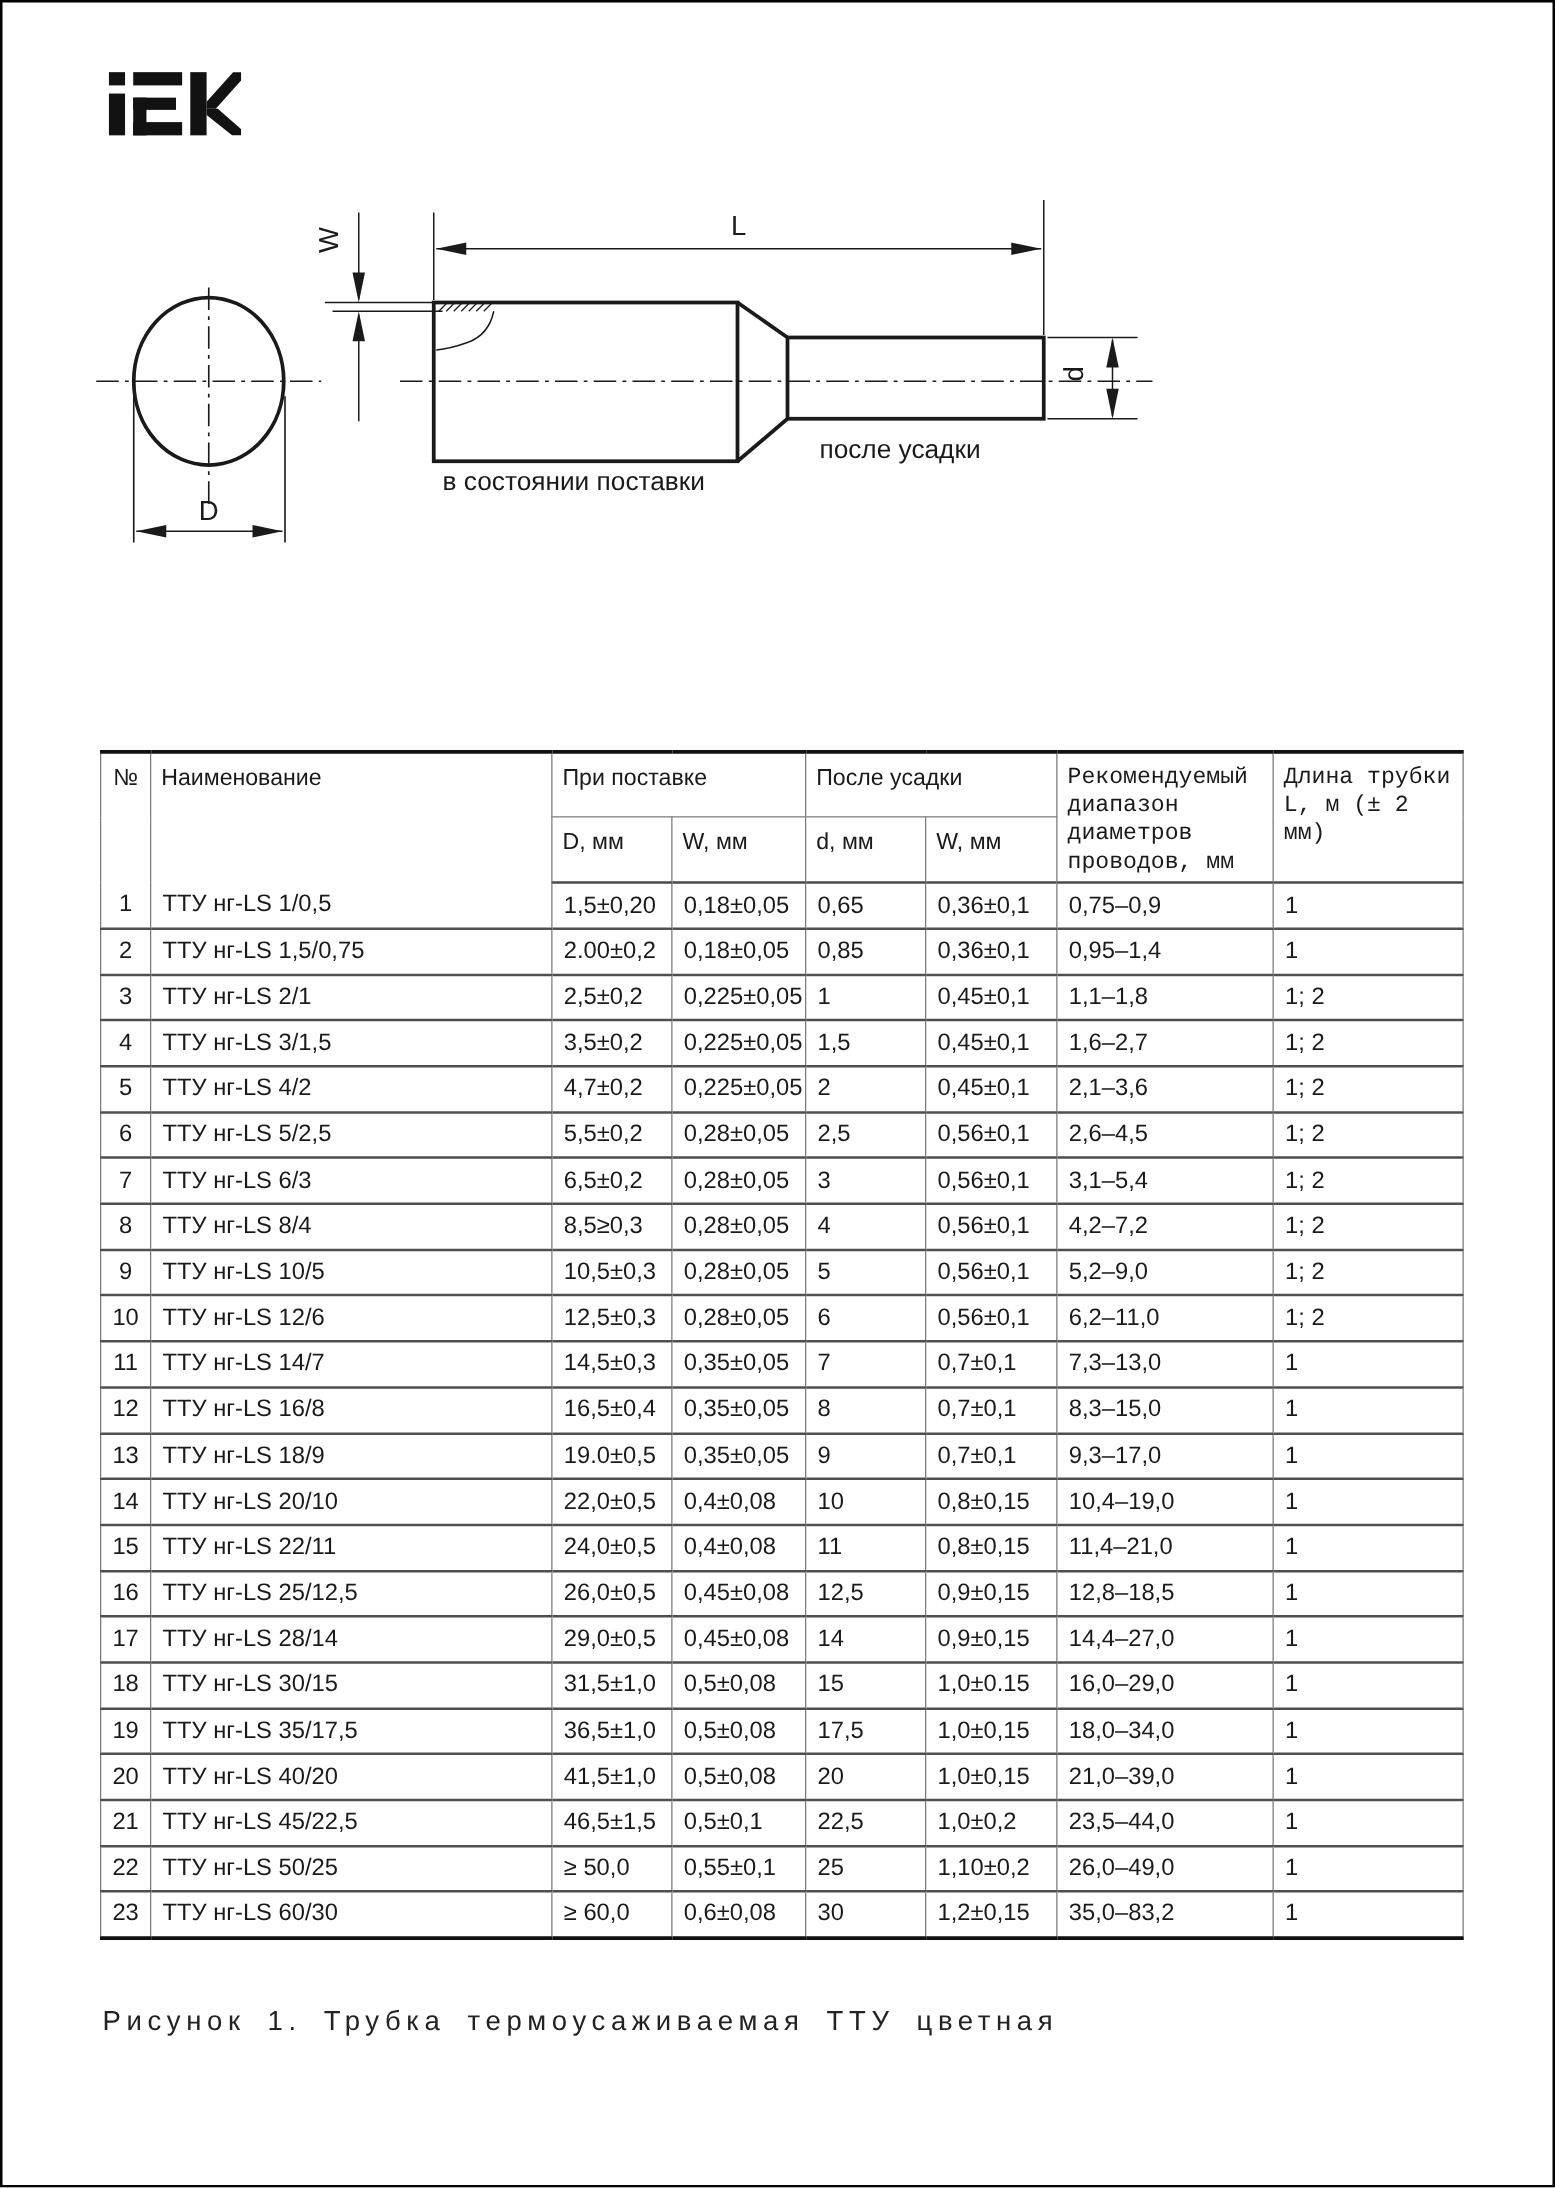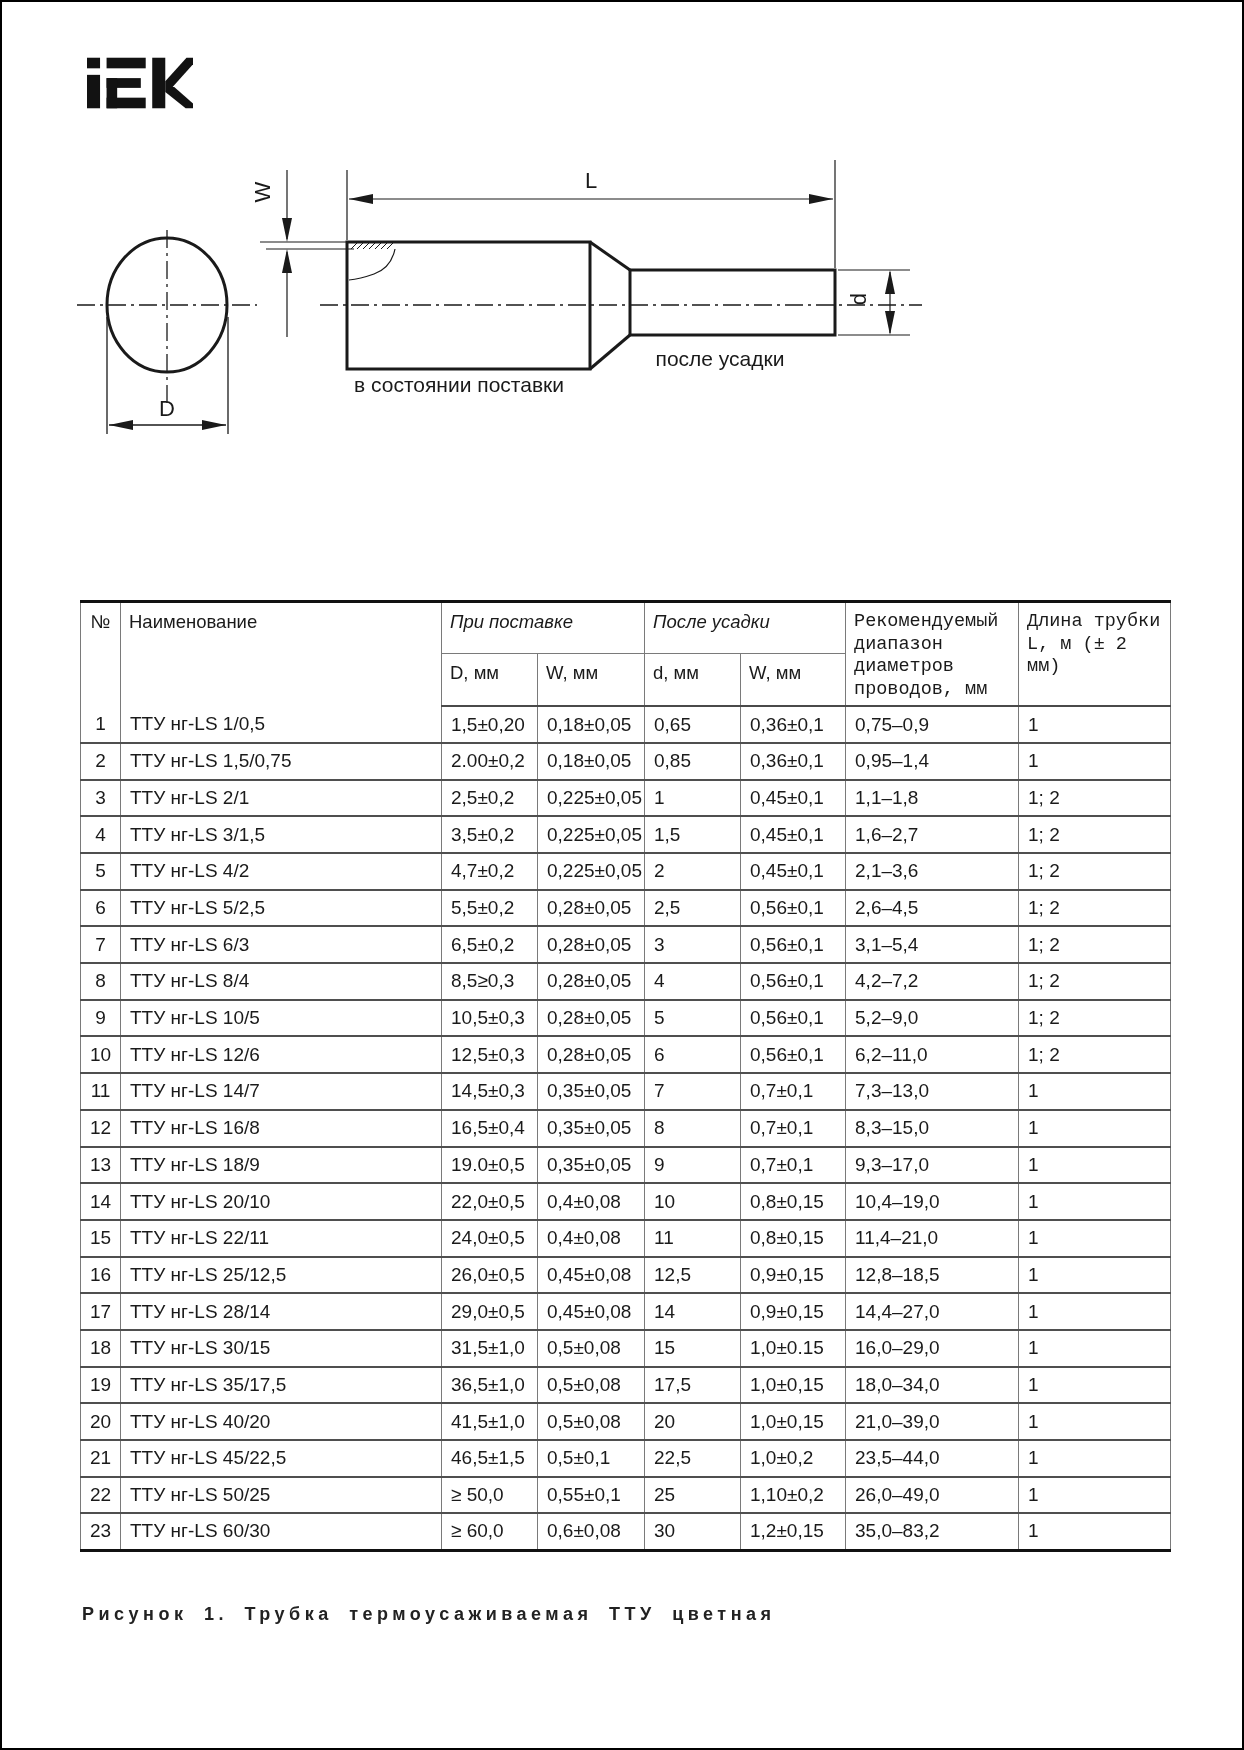--- a/index.html
+++ b/index.html
@@ -38,38 +38,37 @@
     border-top:3px solid #111;
     font-size:18.5px;
   }
   .spec-table thead tr.sub th{
     border-top:none;
     border-bottom:2px solid #4a4a4a;
     height:40px;
   }
   .spec-table thead tr.grp th{height:40px;}
   .spec-table thead th.span2{border-bottom:2px solid #4a4a4a;font-family:Liberation Mono, monospace;}
-  .spec-table thead th.grp-cell{border-bottom:1px solid #7a7a7a;font-style:italic;}
+  .spec-table thead th.grp-cell{border-bottom:1px solid #7a7a7a;}
   .spec-table tbody td{
     height:36.7px;
     padding:2px 5px 2px 9px;
     border-bottom:2px solid #4f4f4f;
     vertical-align:middle;
   }
   .spec-table tbody tr:last-child td{border-bottom:3px solid #111;}
   .spec-table td:first-child,.spec-table th.num{
     text-align:center;padding-left:2px;padding-right:2px;
   }
   .caption{
     position:absolute;left:80px;top:1602px;
-    font-size:18px;
+    font-size:22px;
     letter-spacing:4.5px;
     word-spacing:7px;
     color:#222;
-    font-weight:bold;
   }
 </style>
 </head>
 <body>
 
 <div class="page">
 
   <svg class="logo" width="106" height="52" viewBox="0 0 130 62" aria-hidden="false">
     <title>iEK</title>
     <g fill="#121212">

